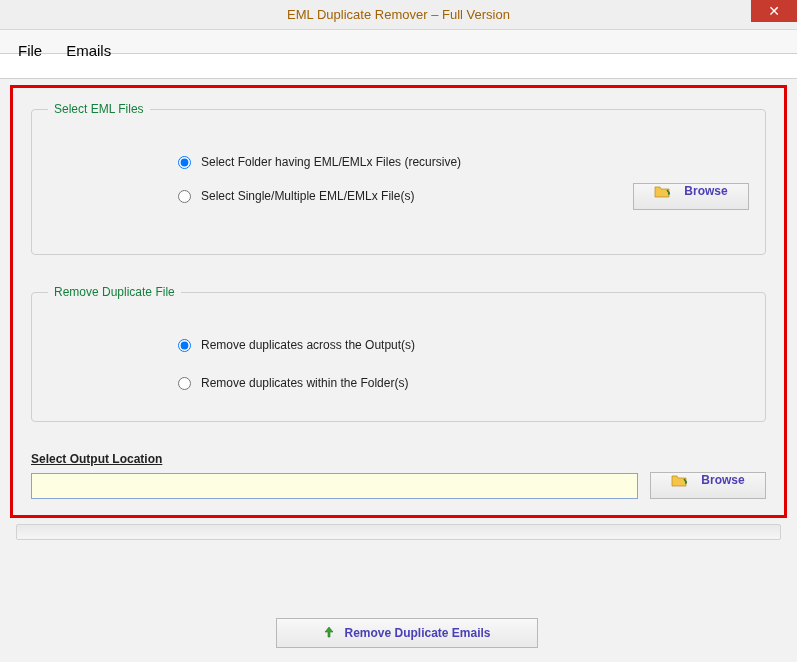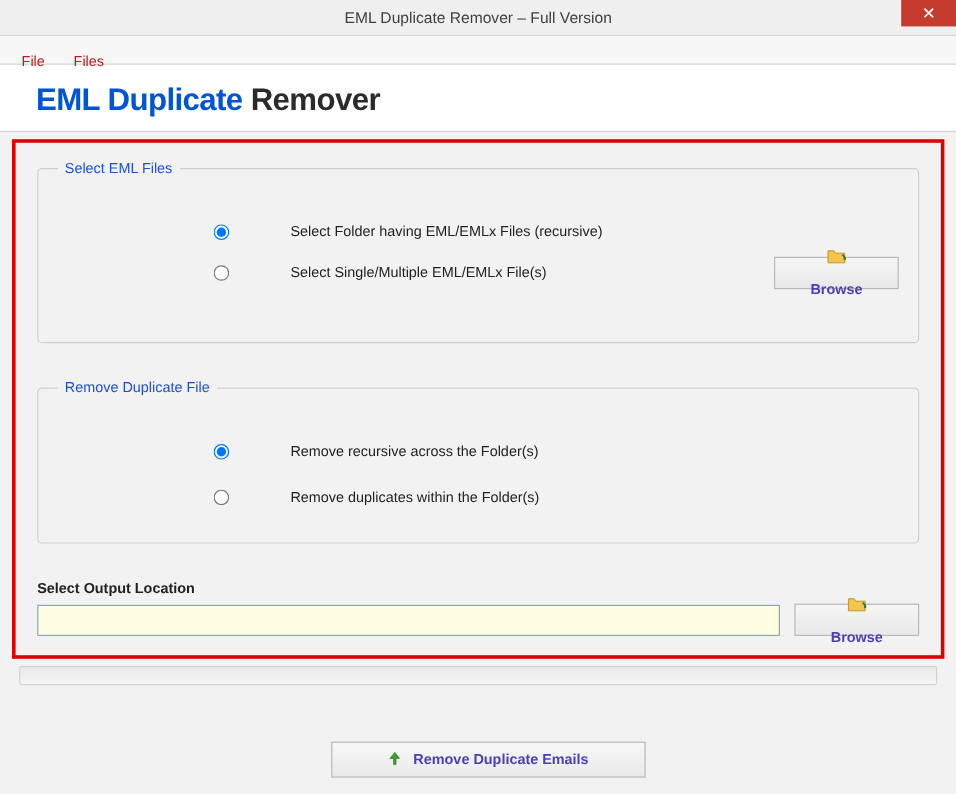--- a/index.html
+++ b/index.html
@@ -20,21 +20,21 @@
 .titlebar {
   height: 30px;
   background: #efefef;
   border-bottom: 1px solid #d8d8d8;
   display: flex;
   align-items: center;
   justify-content: center;
   position: relative;
 }
 .titlebar-title {
-  color: #404040;
+  color: #a16207;
   font-size: 13px;
 }
 .close-btn {
   position: absolute;
   right: 0;
   top: 0;
   width: 46px;
   height: 22px;
   background: #c63b2e;
   color: #fff;
@@ -47,22 +47,22 @@
 .menubar {
   height: 24px;
   background: #f7f7f7;
   border-bottom: 1px solid #d0d0d0;
   display: flex;
   align-items: center;
   padding-left: 6px;
 }
 .menu-item {
   padding: 0 12px;
-  font-size: 12px;
-  color: #b91c1c;
+  font-size: 15px;
+  color: #000000;
   cursor: pointer;
   margin-top: 18px;
 }
 .branding {
   background: #fff;
   margin: 0;
   padding: 14px 0 10px 30px;
   border-bottom: 1px solid #d0d0d0;
 }
 .brand-title { font-size: 26px; font-weight: bold; letter-spacing: -0.5px; }
@@ -76,51 +76,48 @@
   background: #f2f2f2;
 }
 fieldset {
   border: 1px solid #cfcfcf;
   border-radius: 4px;
   padding: 26px 16px 44px 16px;
   margin-bottom: 30px;
 }
 legend {
   padding: 0 6px;
-  color: #1d4ed8;
+  color: #15803d;
   font-size: 12px;
 }
 .radio-row {
   display: flex;
   align-items: center;
   margin-left: 130px;
   margin-top: 6px;
   height: 28px;
-  gap: 41px;
 }
 .radio-row input[type=radio] { margin-right: 10px; }
 .radio-label { font-size: 12px; color: #222; }
 .browse-btn {
   margin-left: auto;
-  width: 104px;
+  width: 116px;
   height: 27px;
   background: linear-gradient(#f6f6f6,#e8e8e8);
   border: 1px solid #b8b8b8;
   display: flex;
-  align-items: center;
   justify-content: center;
   gap: 14px;
   cursor: pointer;
   color: #4b3fb5;
   font-weight: bold;
   font-size: 12px;
-  flex-direction: column;
 }
 .browse-btn .folder-icon svg { display:block; }
-.output-label { font-weight: bold; font-size: 12px; color: #222; margin-bottom: 6px; display: block; }
+.output-label { font-weight: bold; font-size: 12px; color: #222; margin-bottom: 6px; display: block; text-decoration: underline; }
 .output-row { display: flex; align-items: center; gap: 12px; }
 .output-input {
   flex: 1;
   height: 26px;
   background: #fefee2;
   border: 1px solid #88a4d6;
   padding: 2px 6px;
   font-size: 12px;
 }
 .progress-bar {
@@ -160,27 +157,24 @@
 
   <div class="titlebar">
     <span class="titlebar-title">EML Duplicate Remover – Full Version</span>
     <div class="close-btn">
       <span>✕</span>
     </div>
   </div>
 
   <div class="menubar">
     <div class="menu-item">File</div>
-    <div class="menu-item">Files</div>
+    <div class="menu-item">Emails</div>
   </div>
 
   <div class="branding">
-    <div class="brand-title">
-      <span class="brand-blue">EML Duplicate </span><span class="brand-dark">Remover</span>
-    </div>
   </div>
 
   <div class="red-border">
 
     <fieldset>
       <legend>Select EML Files</legend>
       <div class="radio-row">
         <input type="radio" name="selmode" checked="" style="">
         <span class="radio-label">Select Folder having EML/EMLx Files (recursive)</span>
       </div>
@@ -197,21 +191,21 @@
           </span>
           <span>Browse</span>
         </div>
       </div>
     </fieldset>
 
     <fieldset style="padding-bottom:24px;">
       <legend>Remove Duplicate File</legend>
       <div class="radio-row">
         <input type="radio" name="dupmode" checked="" style="">
-        <span class="radio-label">Remove recursive across the Folder(s)</span>
+        <span class="radio-label">Remove duplicates across the Output(s)</span>
       </div>
       <div class="radio-row" style="margin-top:10px;">
         <input type="radio" name="dupmode" style="">
         <span class="radio-label">Remove duplicates within the Folder(s)</span>
       </div>
     </fieldset>
 
     <span class="output-label">Select  Output Location</span>
     <div class="output-row">
       <input class="output-input" type="text" value="" style="">

